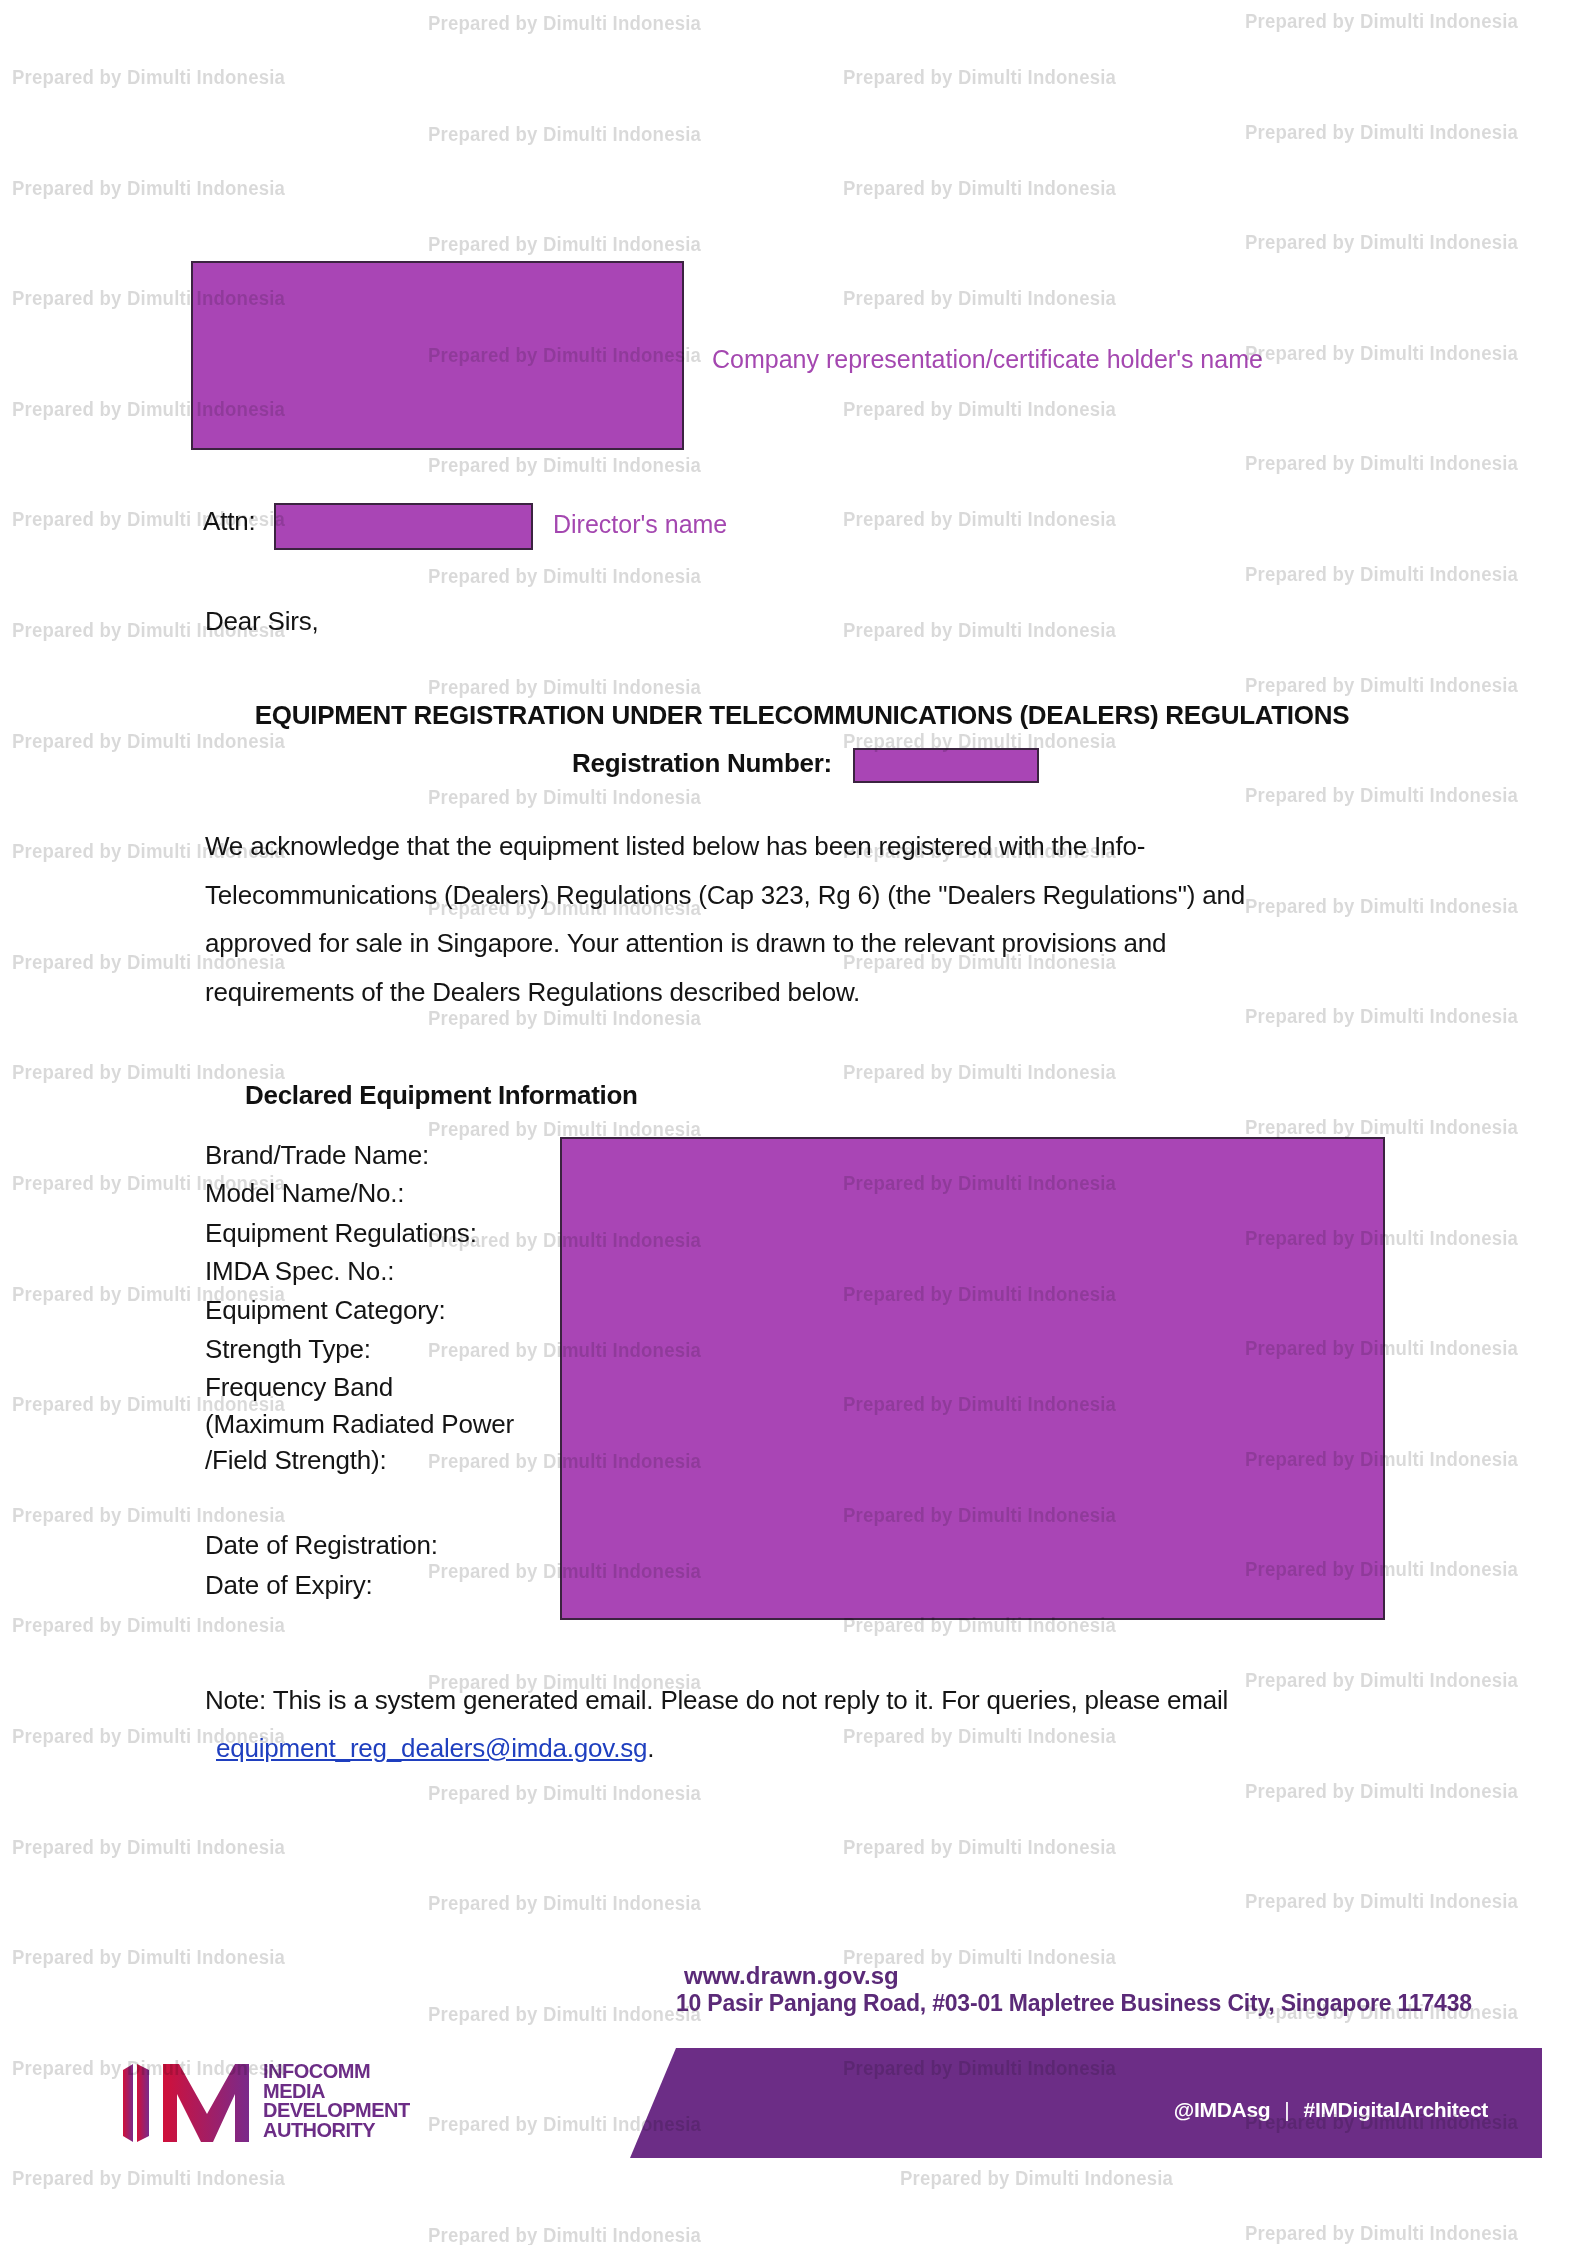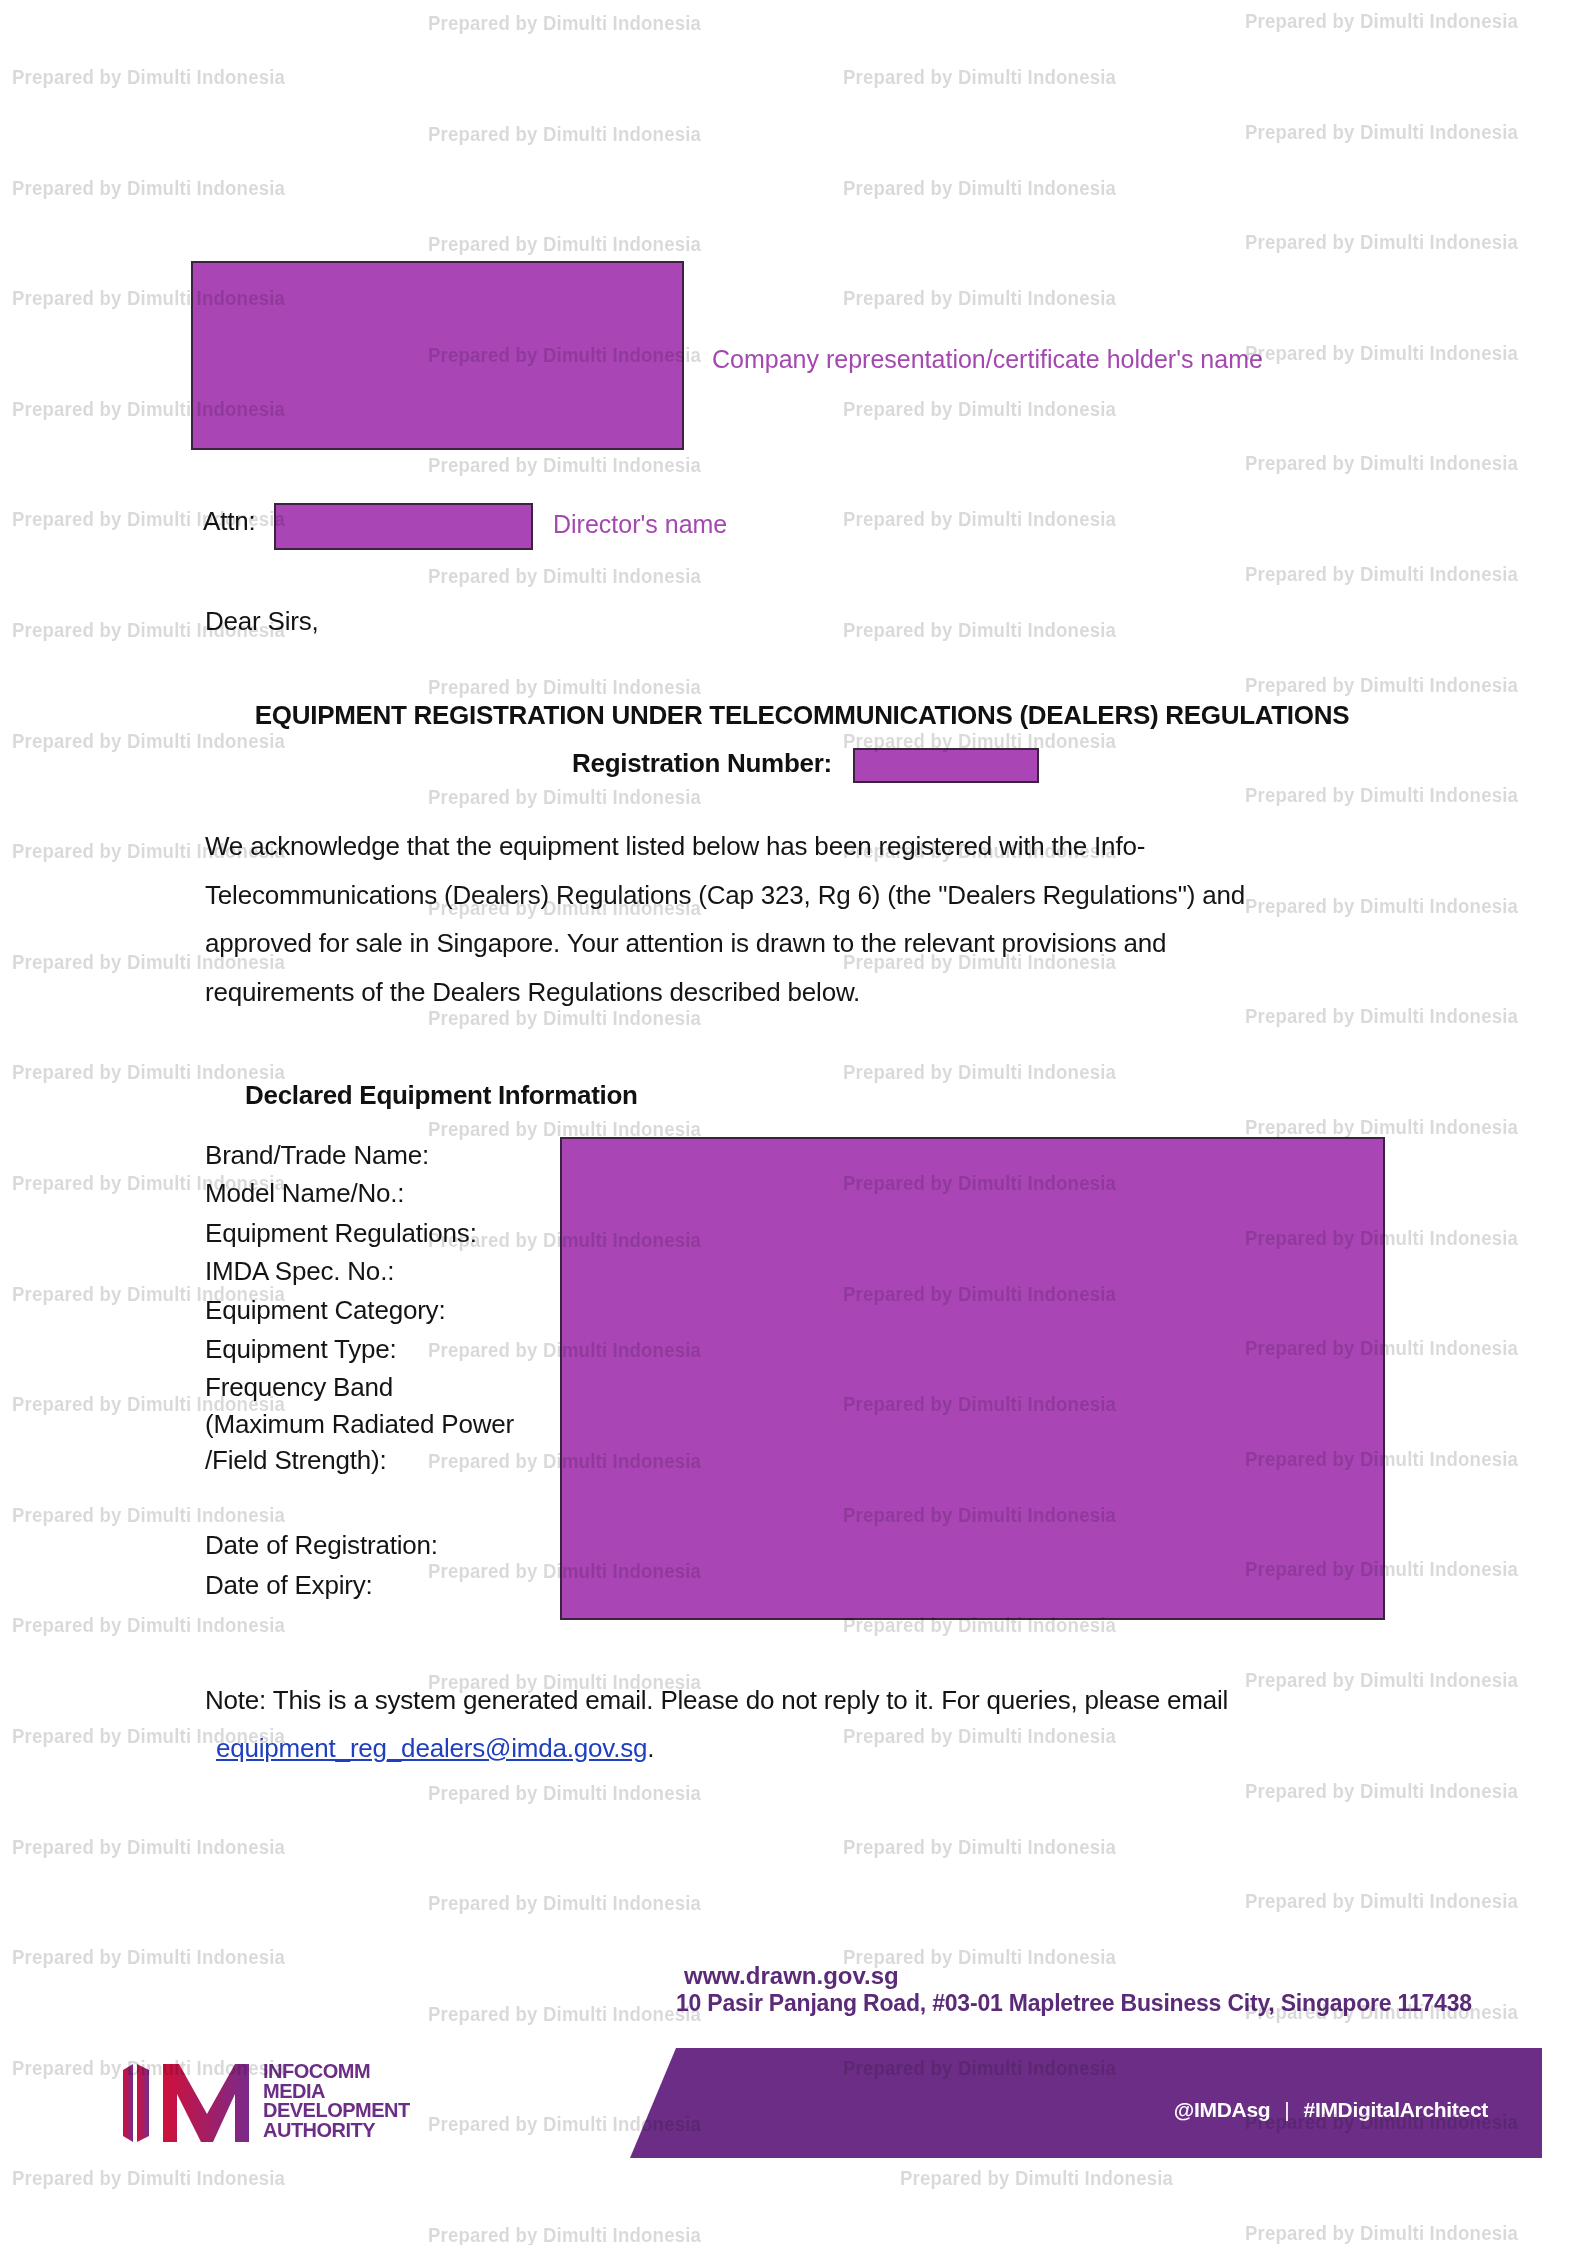--- a/index.html
+++ b/index.html
@@ -50,21 +50,21 @@
 </div>
 
 <div class="abs heading" style="left:205px; top:1080px;margin-left:40px;">Declared Equipment Information</div>
 
 <div class="labels">
   <div style="top:0px;">Brand/Trade Name:</div>
   <div style="top:38px;">Model Name/No.:</div>
   <div style="top:78px;">Equipment Regulations:</div>
   <div style="top:116px;">IMDA Spec. No.:</div>
   <div style="top:155px;">Equipment Category:</div>
-  <div style="top:194px;">Equipment Type:</div>
+  <div style="top:194px;">Strength Type:</div>
   <div style="top:232px;">Frequency Band</div>
   <div style="top:269px;">(Maximum Radiated Power</div>
   <div style="top:305px;">/Field Strength):</div>
   <div style="top:390px;">Date of Registration:</div>
   <div style="top:430px;">Date of Expiry:</div>
 </div>
 
 <div class="redact" style="left:560px; top:1137px; width:825px; height:483px;"></div>
 
 <div class="abs body-text" style="left:205px; top:1685px;">

